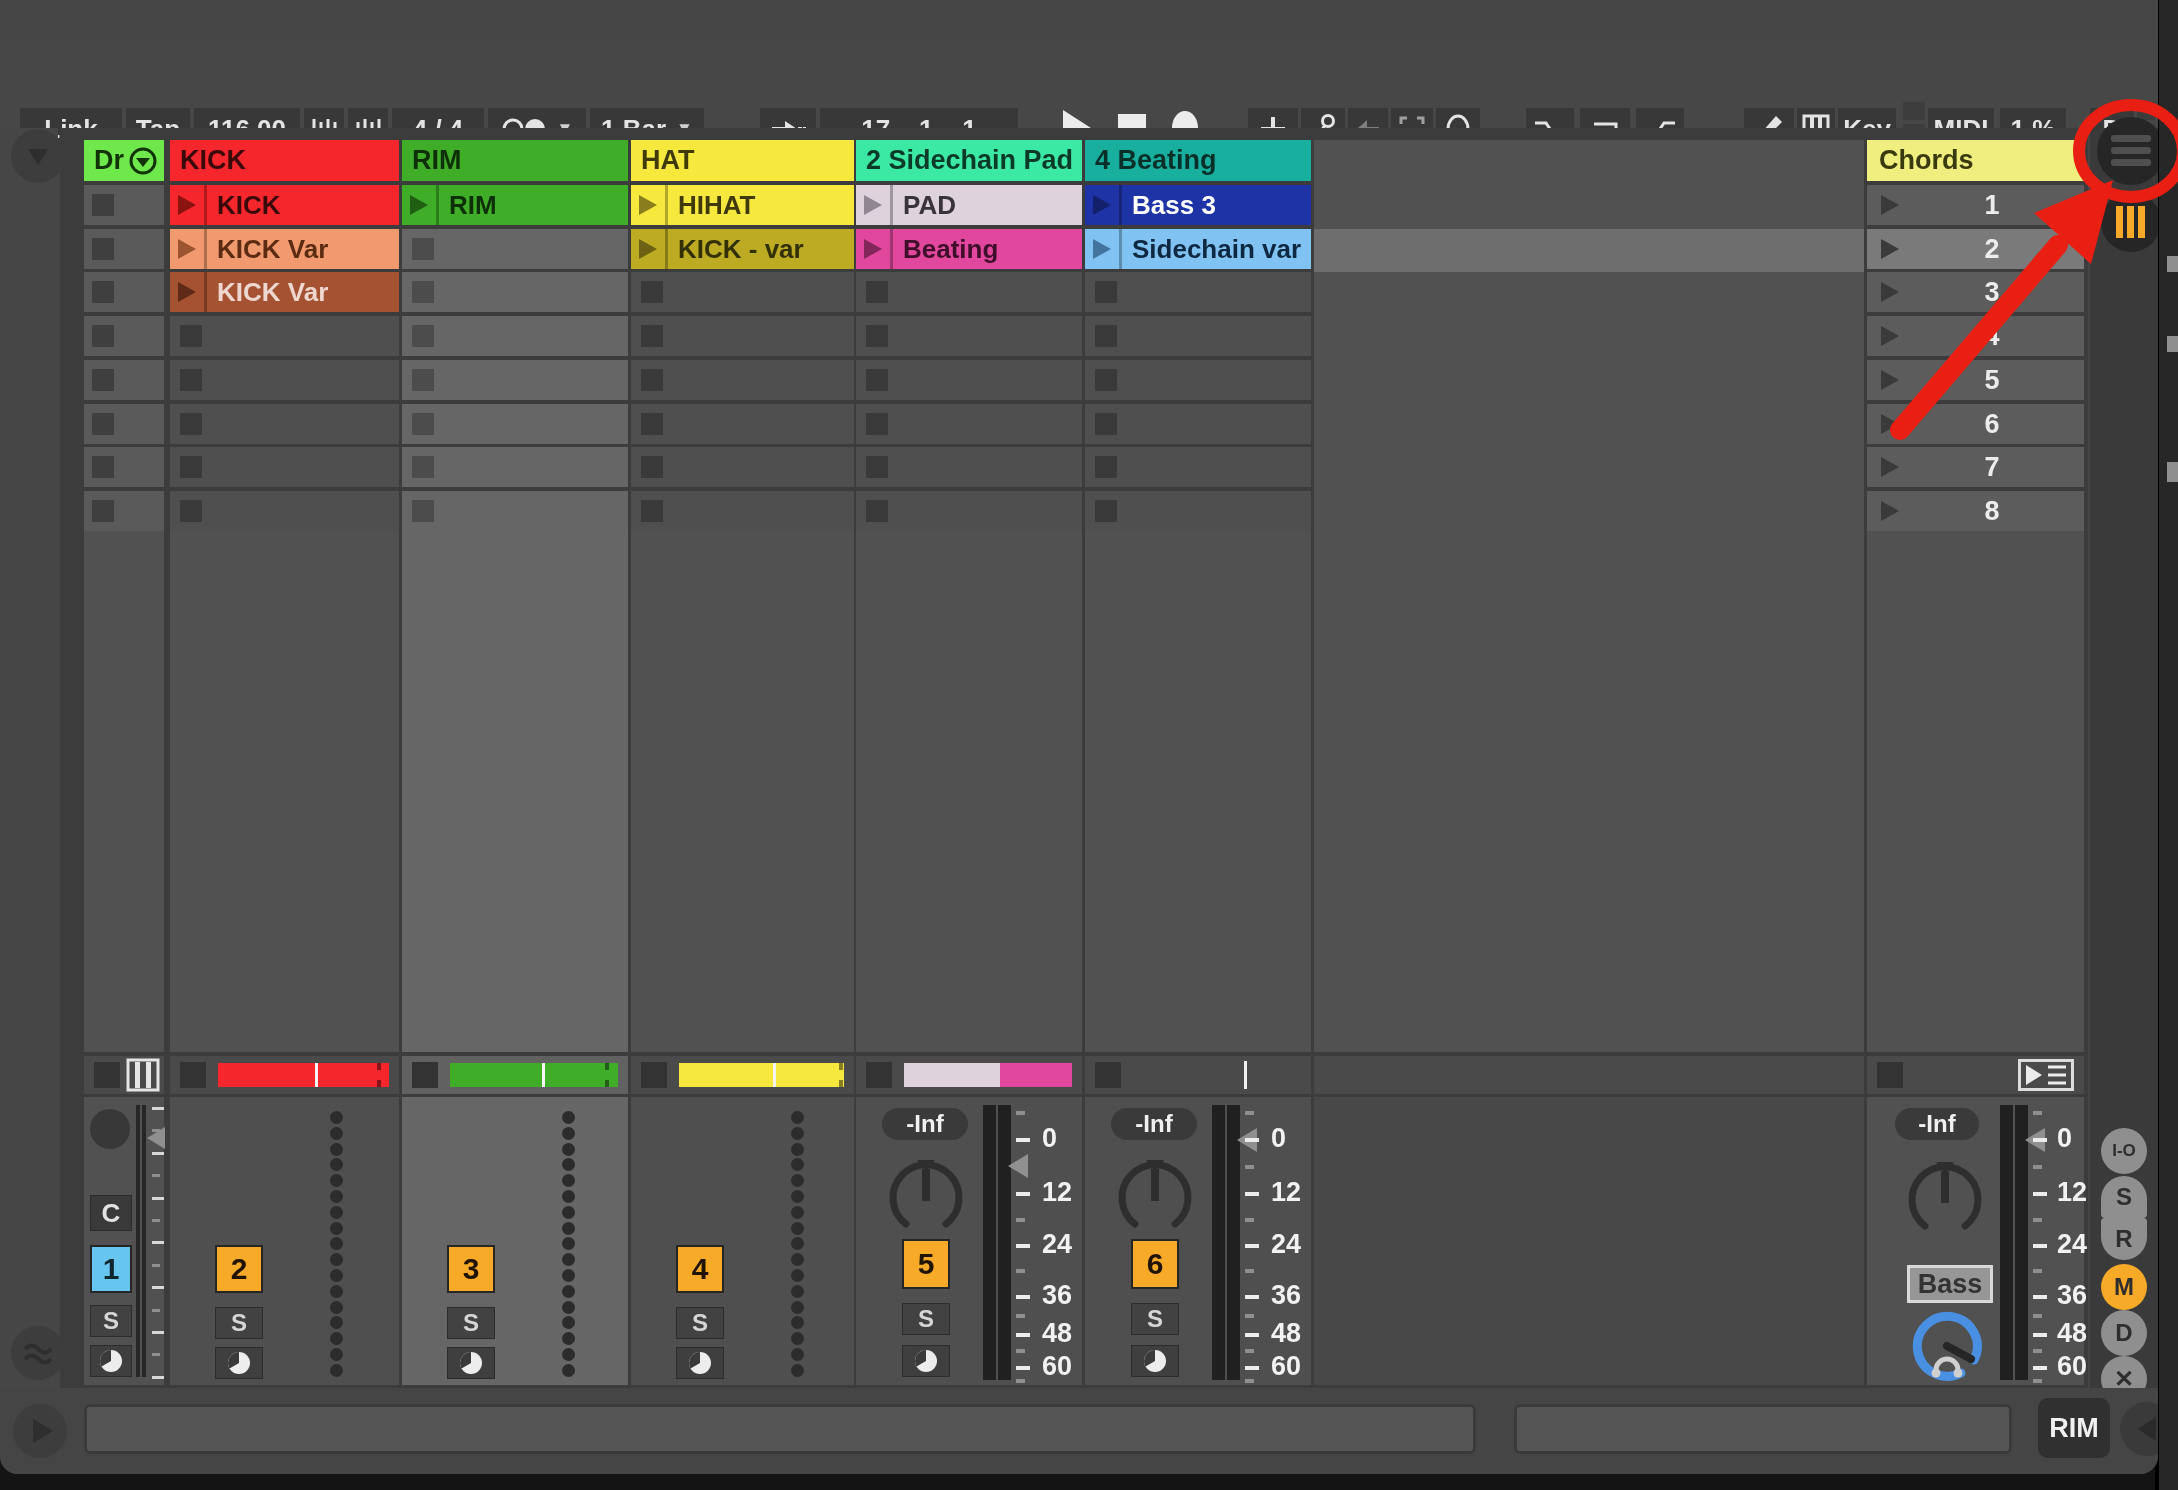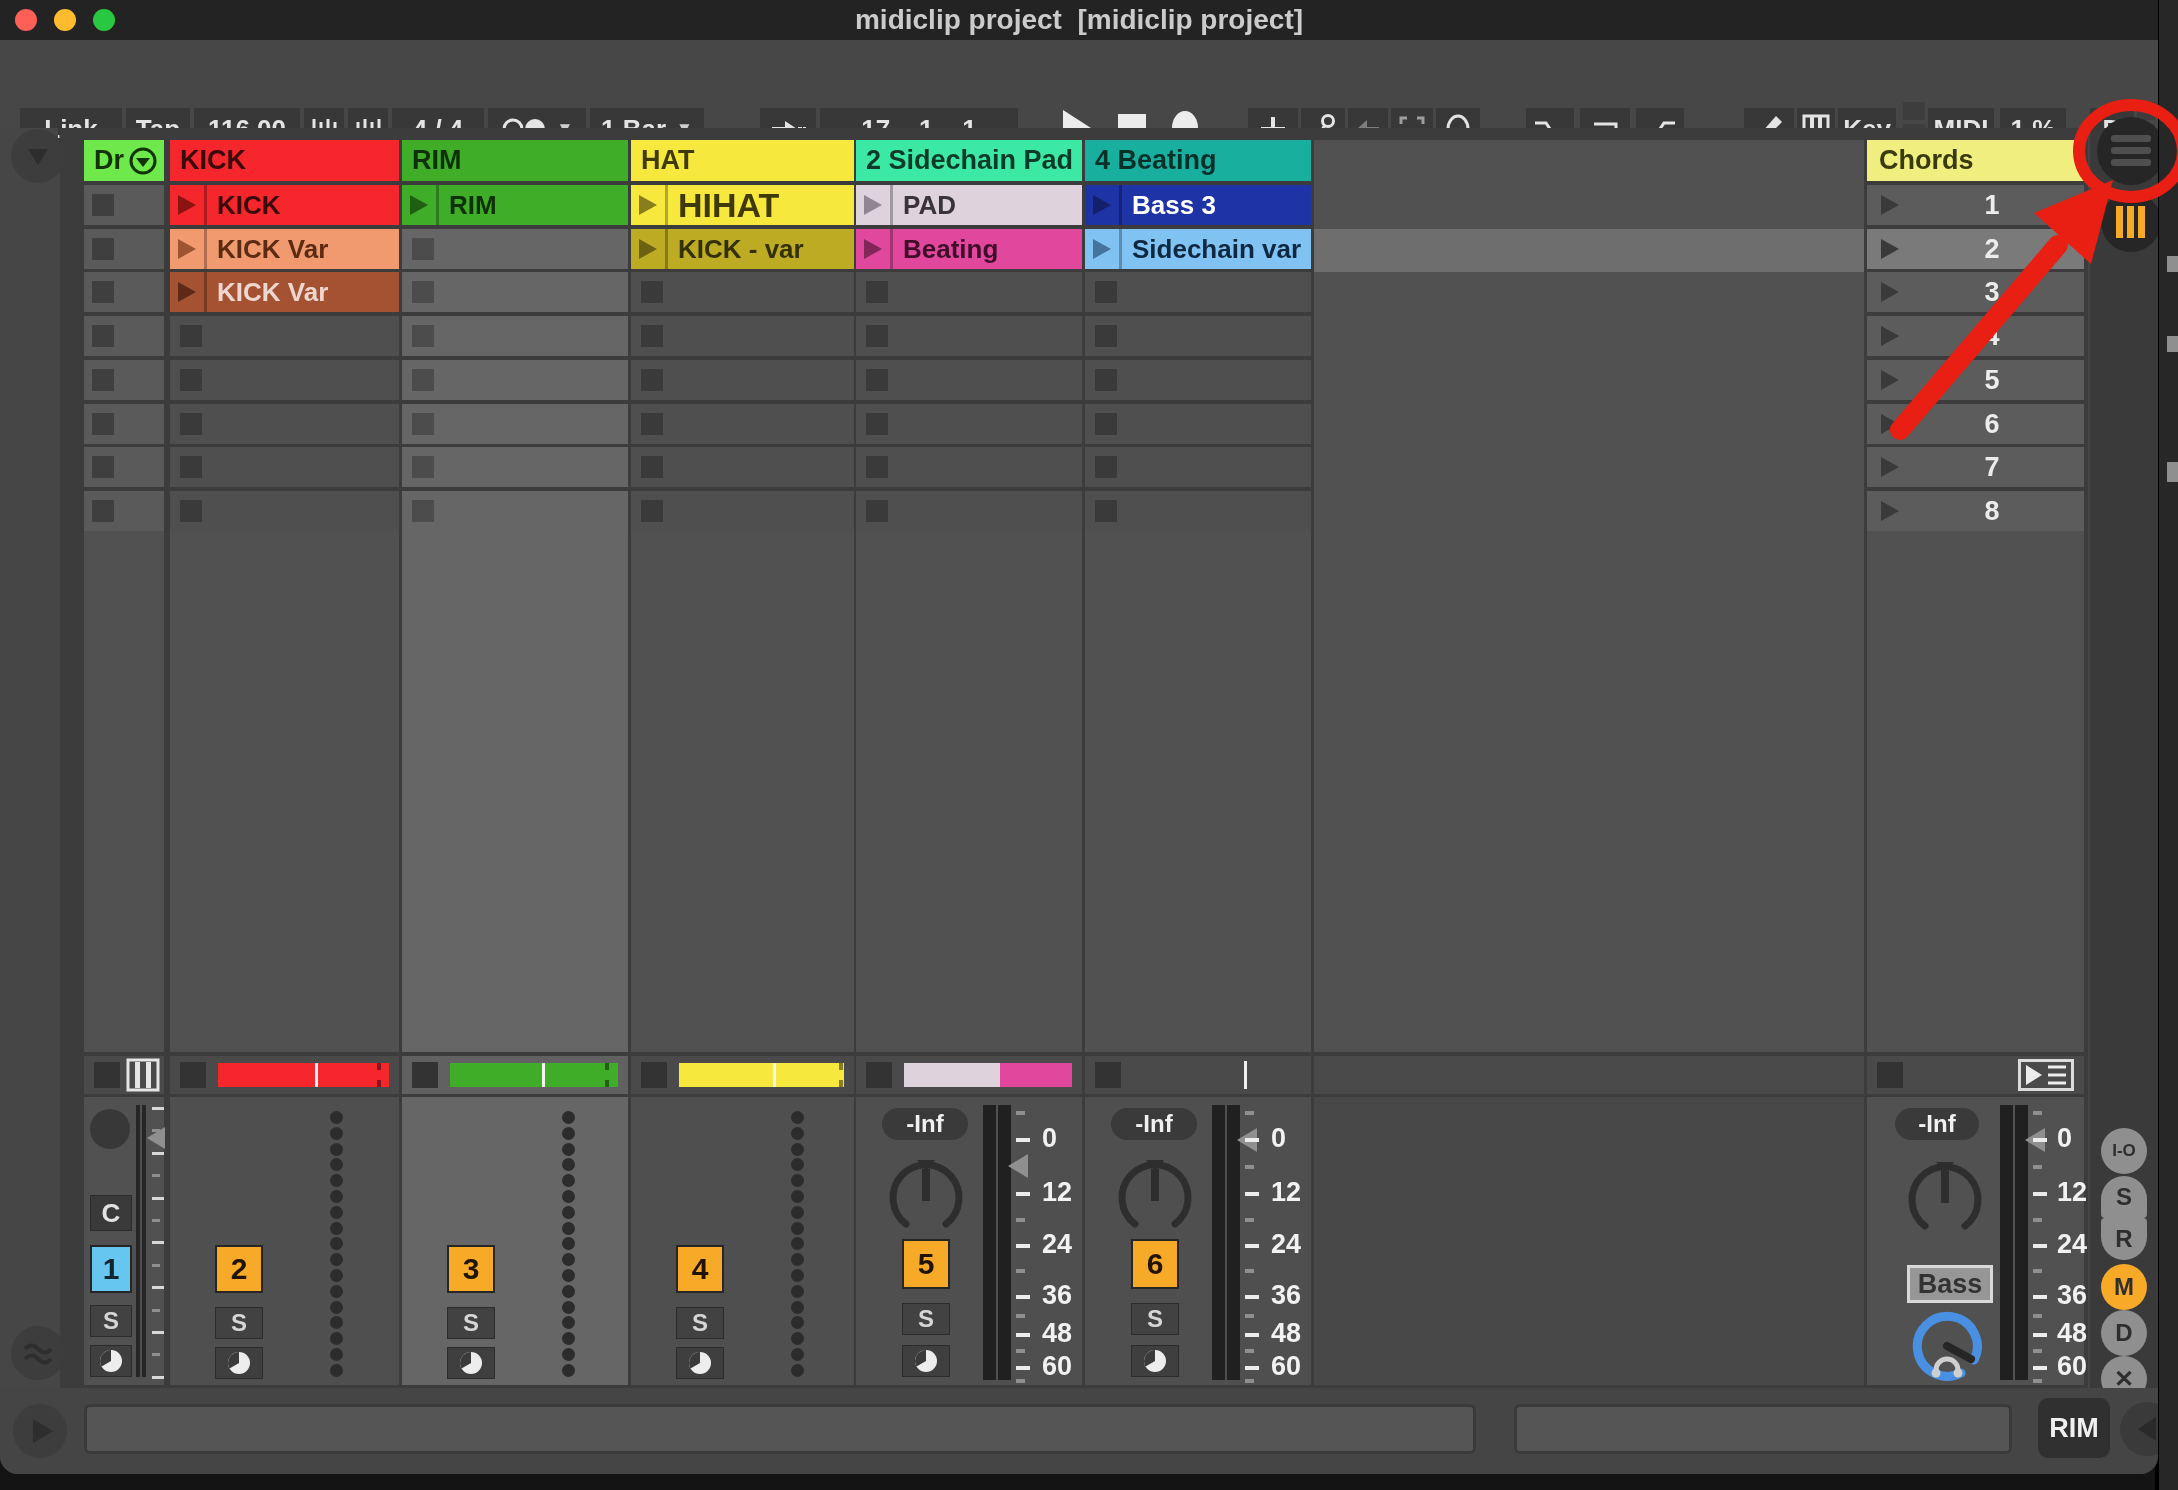--- a/index.html
+++ b/index.html
@@ -29,26 +29,20 @@
 
 <div id="stage">
   <div id="behindstrip">
     <div class="frag" style="left:8px;top:256px;width:11px;height:16px;"></div>
     <div class="frag" style="left:8px;top:336px;width:11px;height:16px;"></div>
     <div class="frag" style="left:8px;top:462px;width:11px;height:20px;"></div>
   </div>
 
   <div id="app">
 
-    <div id="titlebar">
-      <div class="tl" style="left:15px;background:#fe5f57;"></div>
-      <div class="tl" style="left:54px;background:#febb2e;"></div>
-      <div class="tl" style="left:93px;background:#28c840;"></div>
-      <div id="title">midiclip project  [midiclip project]</div>
-    </div>
 
     <div id="toolbar">
       <div class="tbtn" style="left:20px;width:102px;"><span>Link</span></div>
       <div class="tbtn" style="left:126px;width:64px;"><span>Tap</span></div>
       <div class="tbtn" style="left:194px;width:106px;"><span>116.00</span></div>
       <div class="tbtn" style="left:304px;width:40px;">
         <svg width="26" height="24">
             <g stroke="#e4e4e4" stroke-width="3">
               <line x1="3" y1="2" x2="3" y2="22"></line>
               <line x1="10" y1="5" x2="10" y2="22"></line>
@@ -401,21 +395,21 @@
           <div class="abs" style="left: 160px; top: 235.2px; width: 13px; height: 13px; border-radius: 50%; background: rgb(44, 44, 44);"></div>
           <div class="abs" style="left: 160px; top: 251px; width: 13px; height: 13px; border-radius: 50%; background: rgb(44, 44, 44);"></div>
           <div class="abs" style="left: 160px; top: 266.8px; width: 13px; height: 13px; border-radius: 50%; background: rgb(44, 44, 44);"></div>
         </div>
         <div class="abs" style="left: 631px; top: 140px; width: 223px; height: 41px; background: rgb(246, 232, 61); color: rgb(64, 58, 8); font-weight: bold; font-size: 27px; line-height: 41px; padding-left: 10px; white-space: nowrap; overflow: hidden;">HAT</div>
         <div class="abs" style="left: 631px; top: 185px; width: 223px; height: 40px; background: rgb(246, 232, 61);">
           <div class="abs" style="left: 6px; top: 8px; width: 22px; height: 24px;"><svg width="22" height="24">
               <polygon points="2,2 20,12 2,22" fill="#8a7d1d"></polygon>
             </svg></div>
           <div class="abs" style="left: 34px; top: 0px; width: 3px; height: 40px; background: rgba(0, 0, 0, 0.28);"></div>
-          <div class="abs" style="left: 47px; top: 0px; width: 171px; height: 40px; line-height: 40px; color: rgb(64, 58, 8); font-weight: bold; font-size: 34px; white-space: nowrap; overflow: hidden;">HIHAT</div>
+          <div class="abs" style="left: 47px; top: 0px; width: 171px; height: 40px; line-height: 40px; color: rgb(64, 58, 8); font-weight: bold; font-size: 26px; white-space: nowrap; overflow: hidden;">HIHAT</div>
         </div>
         <div class="abs" style="left: 631px; top: 229px; width: 223px; height: 40px; background: rgb(188, 171, 35);">
           <div class="abs" style="left: 6px; top: 8px; width: 22px; height: 24px;"><svg width="22" height="24">
               <polygon points="2,2 20,12 2,22" fill="#6d6213"></polygon>
             </svg></div>
           <div class="abs" style="left: 34px; top: 0px; width: 3px; height: 40px; background: rgba(0, 0, 0, 0.28);"></div>
           <div class="abs" style="left: 47px; top: 0px; width: 171px; height: 40px; line-height: 40px; color: rgb(52, 48, 6); font-weight: bold; font-size: 26px; white-space: nowrap; overflow: hidden;">KICK - var</div>
         </div>
         <div class="abs" style="left: 631px; top: 272px; width: 223px; height: 40px; background: rgb(79, 79, 79);">
           <div class="abs" style="left: 10px; top: 9px; width: 22px; height: 22px; background: rgb(58, 58, 58);"></div>

